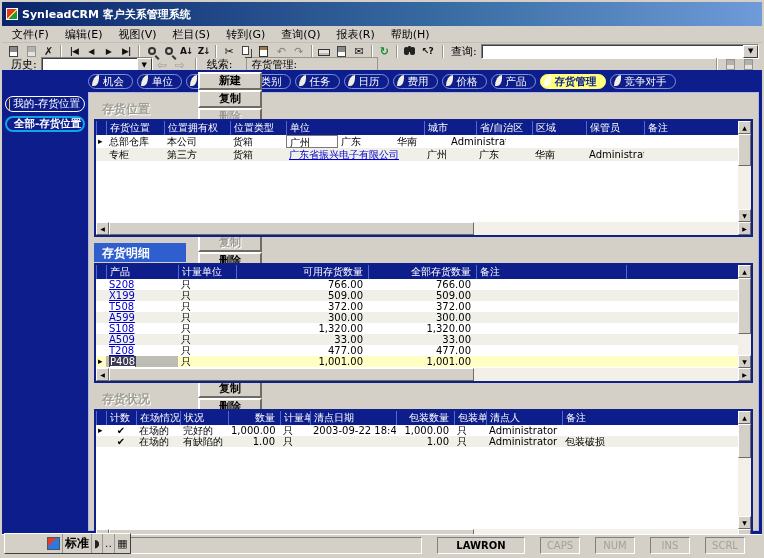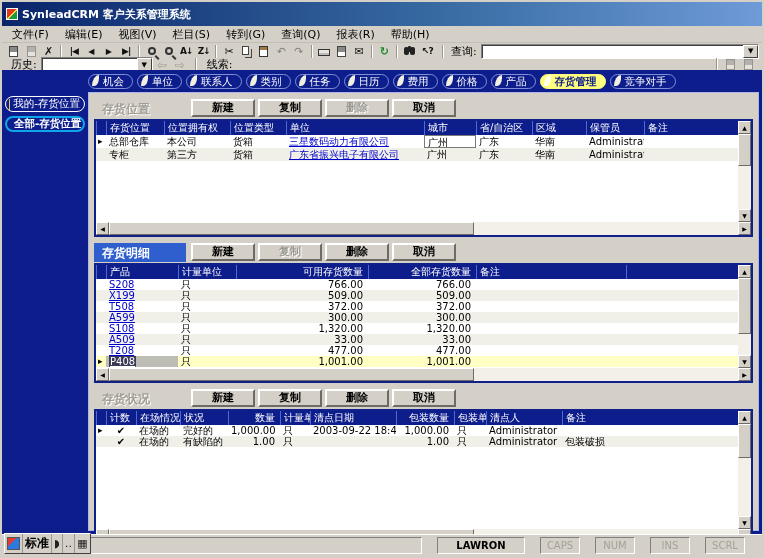--- a/index.html
+++ b/index.html
@@ -57,21 +57,21 @@
   .side-btn.sel .crescent { background:#f0d040; }
   .side-btn.plain { border:2px solid #0ea5e9;font-weight:bold; }
   .side-btn.plain .crescent { background:#cdd4f0; }
 
   
   .panel { flex:1; margin:0 3px 3px 0; background:#d4d0c8; border:1px solid #aeb6e8; padding:4px 5px 3px 5px; }
   .sec-head { height:22px; display:flex; align-items:center; }
   .sec-title { width:92px; height:19px; font-size:12px; font-weight:bold; padding:2px 0 0 8px; }
   .sec-title.dimtitle { color:#a09e94; text-shadow:1px 1px 0 #fff; }
   .sec-title.active { background:#2f5fce; color:#fff; }
-  .btns { display:flex; margin-left:5px; }
+  .btns { display:flex; margin-left:12px;flex-direction:column; }
   .btn { width:64px; height:18px; margin-right:3px; background:#d4d0c8; border:2px solid; border-color:#ffffff #6d6b63 #6d6b63 #ffffff; font-size:11px; font-weight:bold; color:#000; text-align:center; line-height:14px; }
   .btn.disabled { color:#9c9a90; text-shadow:1px 1px 0 #fff; }
 
   .grid { position:relative; border:2px solid #10208a; background:#fff; }
   .gridA { height:118px; } .gridB { height:120px; } .gridC { height:135px; }
   .gbody { position:absolute; left:0; top:0; right:13px; bottom:13px; overflow:hidden; }
   .thead { display:flex; height:14px; background:#0d1d8c; }
   .th { color:#fff; font-size:10px; line-height:14px; border-left:1px solid #4f6ad0; padding-left:3px; white-space:nowrap; overflow:hidden; }
   .th.r { text-align:right; padding-right:5px; }
   .tr { display:flex; background:#fff; }
@@ -103,21 +103,21 @@
   .hfill { flex:1; }
 
   
   .statusbar { position:absolute; left:0; right:0; bottom:0; height:22px; background:#d4d0c8; border-top:1px solid #fff; display:flex; align-items:center; padding:2px 2px 2px 2px; }
   .spanel { height:17px; border:1px solid; border-color:#808080 #fff #fff #808080; margin-right:15px; font-size:10px; display:flex; align-items:center; justify-content:center; }
   .spanel.wide { flex:1; }
   .spanel.user { width:88px; font-weight:bold; color:#000; }
   .spanel.key { width:40px; color:#a3a198; }
 
   
-  .imebar { position:absolute; left:2px; top:531px; height:21px; display:flex; background:#d4d0c8; border:1px solid; border-color:#fff #404040 #404040 #fff; z-index:5; }
+  .imebar { position:absolute; left:2px; top:531px; height:21px; display:flex; background:#d4d0c8; border:1px solid; border-color:#fff #404040 #404040 #fff; z-index:5;padding-left:40px; }
   .imeseg { height:100%; display:flex; align-items:center; justify-content:center; border-right:1px solid #9a968c; padding:0 2px; font-size:11px; color:#222; }
   .ime-logo { width:13px; height:13px; background:linear-gradient(135deg,#e23a2e 40%,#2a7ae2 40%); border:1px solid #555; }
   .ime-mode { font-size:12px; font-weight:bold; color:#000; }
 </style>
 </head>
 <body>
 
 <div class="window">
 
   <div class="titlebar">
@@ -194,20 +194,21 @@
   <div class="toolbar2">
     <div class="tlabel">历史:</div>
     <div class="combo" style="width:112px;">
       <div class="cval"></div>
       <div class="carrow">▼</div>
     </div>
     <div class="navarrow">⇦</div>
     <div class="navarrow">⇨</div>
     <div class="tsep" style="margin:0 6px;"></div>
     <div class="tlabel">线索:</div>
+    <div class="cluebox" style="margin-left:10px;">存货管理:</div>
     <div style="margin-left:auto; display:flex; align-items:center;">
       <div class="tsep"></div>
       <div class="tbtn dim">
           <span class="ico-page"></span>
         </div>
       <div class="tbtn dim">
           <span class="ico-page"></span>
         </div>
     </div>
   </div>
@@ -297,21 +298,20 @@
               <div class="th c6">区域</div>
               <div class="th c7">保管员</div>
               <div class="th c8">备注</div>
             </div>
             <div class="tbody">
               <div class="tr">
                 <div class="td ind">▸</div>
                 <div class="td c0">总部仓库</div>
                 <div class="td c1">本公司</div>
                 <div class="td c2">货箱</div>
-                <div class="td c3 link">三星数码动力有限公司</div>
                 <div class="td c4 boxedcell">广州</div>
                 <div class="td c5">广东</div>
                 <div class="td c6">华南</div>
                 <div class="td c7">Administrator</div>
                 <div class="td c8"></div>
               </div>
               <div class="tr">
                 <div class="td ind"></div>
                 <div class="td c0">专柜</div>
                 <div class="td c1">第三方</div>

